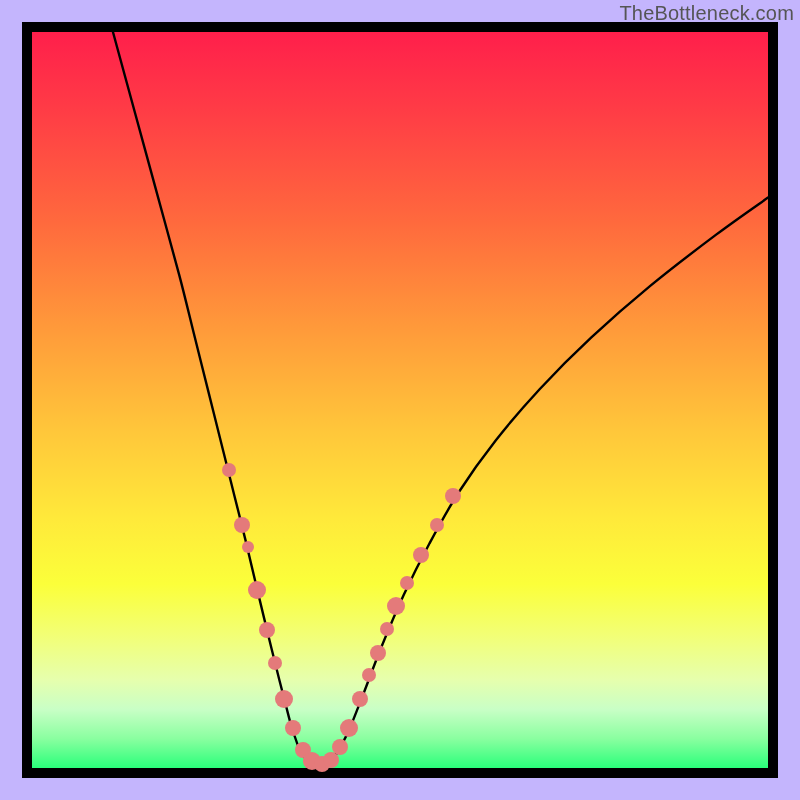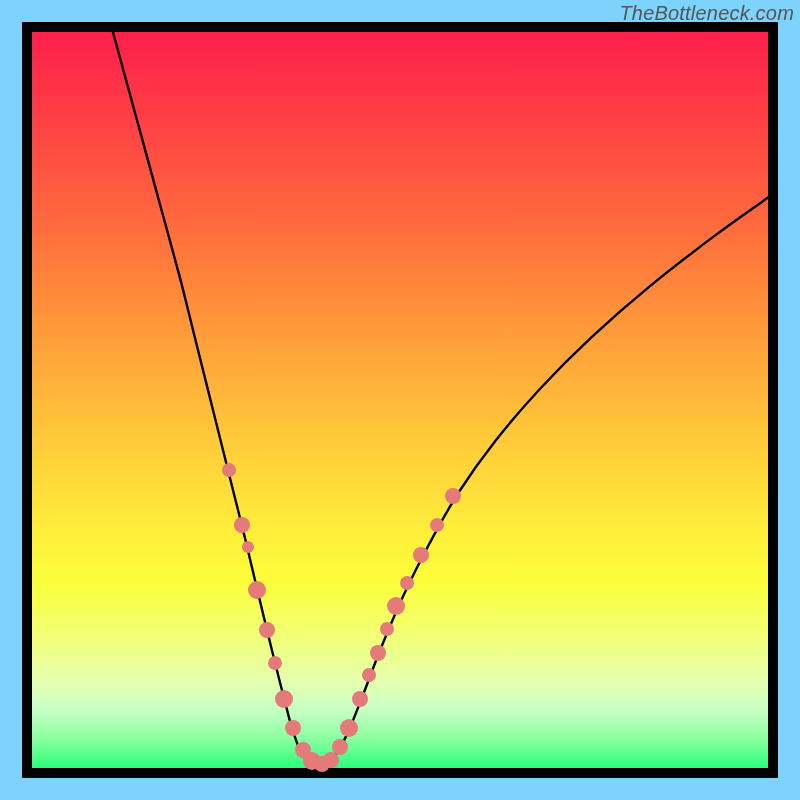--- a/index.html
+++ b/index.html
@@ -8,22 +8,21 @@
     width: 800px;
     height: 800px;
     overflow: hidden;
     background: #fff;
     font-family: Arial, Helvetica, sans-serif;
   }
   .stage {
     position: relative;
     width: 800px;
     height: 800px;
-    background: #7dd3fc;
-    font-style: italic;
+    background: #c4b5fd;
   }
   .frame {
     position: absolute;
     left: 22px;
     top: 22px;
     width: 756px;
     height: 756px;
     background: #000;
   }
   .plot {

